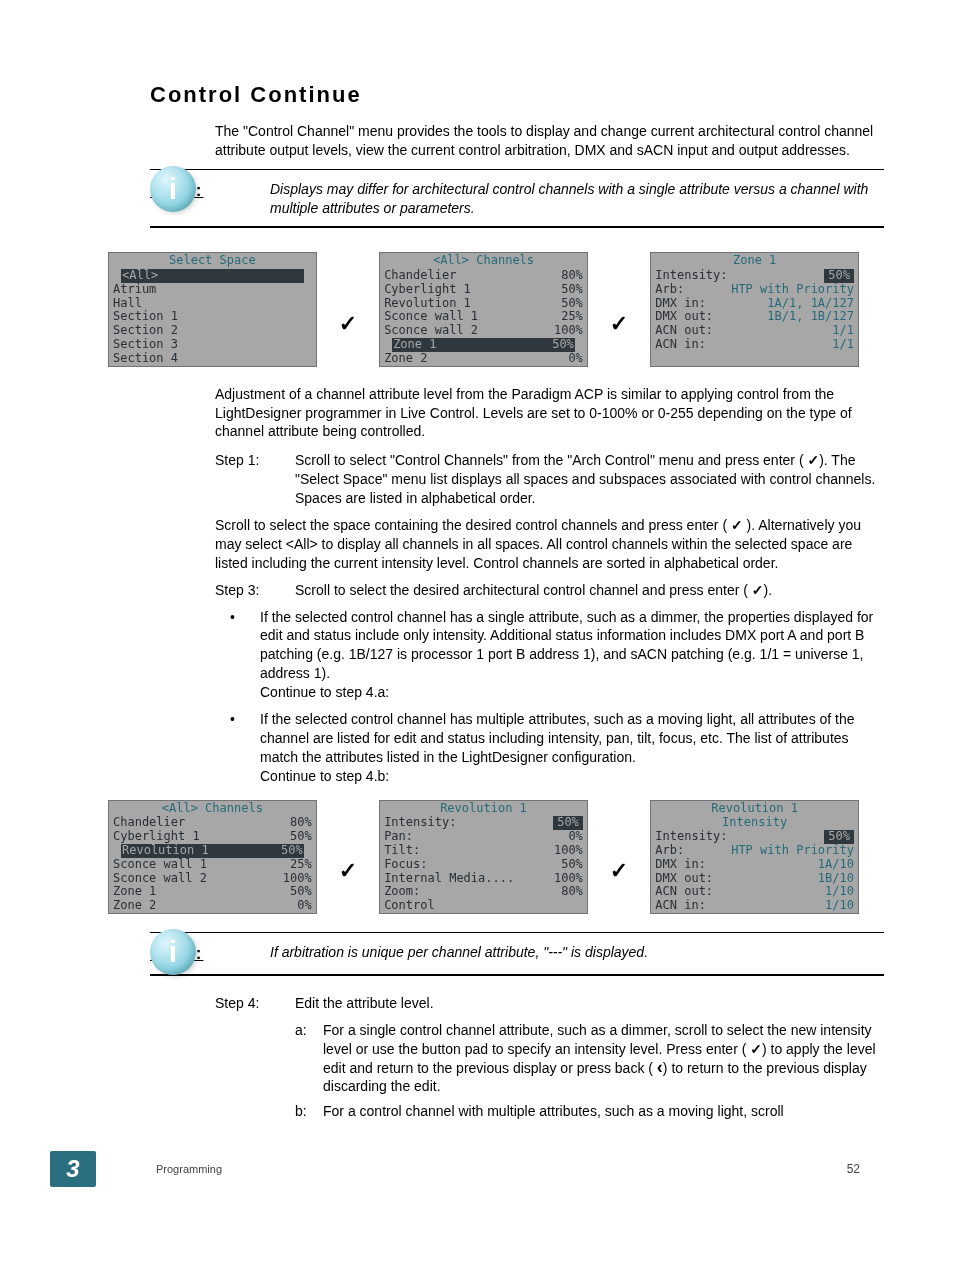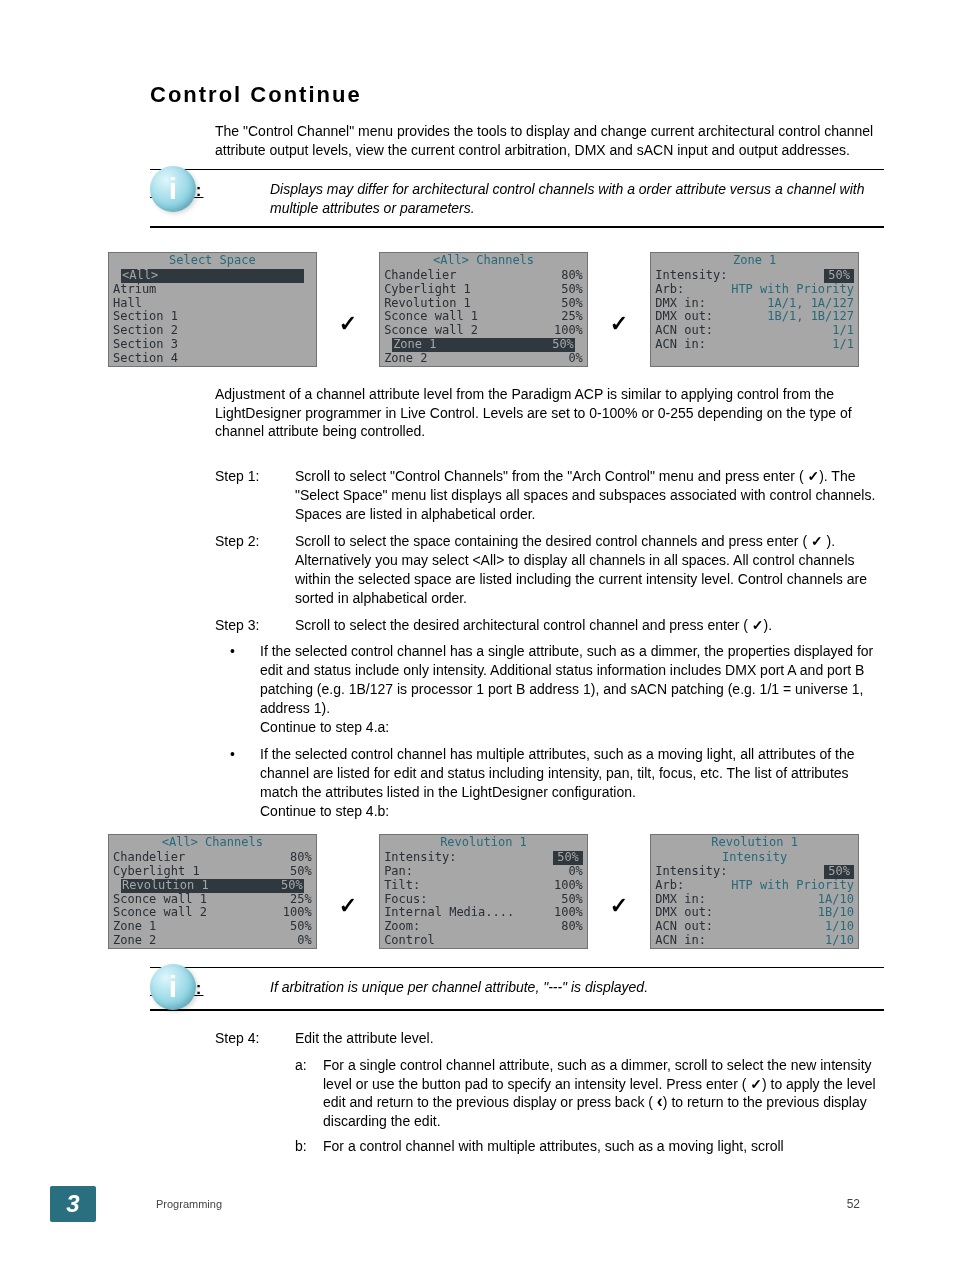--- a/index.html
+++ b/index.html
@@ -180,21 +180,21 @@
 <div class="heading-1">Control Continue</div>
 
 <p class="body-indent">The "Control Channel" menu provides the tools to display and change current architectural control channel attribute output levels, view the current control arbitration, DMX and sACN input and output addresses.</p>
 
 <hr class="note-hr thin" style="margin-top:10px">
 <div class="note-row" style="position:relative">
   <div class="info-icon-wrap">
       <div class="info-icon">i</div>
     </div>
   <div class="note-label">Note:</div>
-  <div class="note-text">Displays may differ for architectural control channels with a order attribute versus a channel with multiple attributes or parameters.</div>
+  <div class="note-text">Displays may differ for architectural control channels with a single attribute versus a channel with multiple attributes or parameters.</div>
 </div>
 <hr class="note-hr">
 
 <div class="panels-row">
   <div class="panel" id="pa1">
       <div class="panel-title">Select Space</div>
       <div class="panel-line sel"><span>&lt;All&gt;</span></div>
       <div class="panel-line"><span>Atrium</span></div>
       <div class="panel-line"><span>Hall</span></div>
       <div class="panel-line"><span>Section 1</span></div>
@@ -219,28 +219,27 @@
       <div class="panel-line inv"><span>Intensity:</span><span class="val">50%</span></div>
       <div class="panel-line"><span>Arb:</span><span class="val teal-r">HTP with Priority</span></div>
       <div class="panel-line"><span>DMX in:</span><span class="val teal-r">1A/1, 1A/127</span></div>
       <div class="panel-line"><span>DMX out:</span><span class="val teal-r">1B/1, 1B/127</span></div>
       <div class="panel-line"><span>ACN out:</span><span class="val teal-r">1/1</span></div>
       <div class="panel-line"><span>ACN in:</span><span class="val teal-r">1/1</span></div>
       <div class="panel-line">&nbsp;</div>
     </div>
 </div>
 
-<p class="body-indent" style="margin-bottom:26px">Adjustment of a channel attribute level from the Paradigm ACP is similar to applying control from the LightDesigner programmer in Live Control. Levels are set to 0-100% or 0-255 depending on the type of channel attribute being controlled.</p>
+<p class="body-indent" style="margin-bottom:10px">Adjustment of a channel attribute level from the Paradigm ACP is similar to applying control from the LightDesigner programmer in Live Control. Levels are set to 0-100% or 0-255 depending on the type of channel attribute being controlled.</p>
 
 <div class="step-row">
   <div class="step-label">Step 1:</div>
   <div class="step-body"><span>Scroll to select "Control Channels" from the "Arch Control" menu and press enter (</span>&nbsp;<span class="inline-check"></span><span>). The "Select Space" menu list displays all spaces and subspaces associated with control channels. Spaces are listed in alphabetical order.</span></div>
 </div>
 <div class="step-row">
-  <div class="step-label">Step 2:</div>
   <div class="step-body"><span>Scroll to select the space containing the desired control channels and press enter (</span>&nbsp;<span class="inline-check"></span>&nbsp;<span>). Alternatively you may select &lt;All&gt; to display all channels in all spaces. All control channels within the selected space are listed including the current intensity level. Control channels are sorted in alphabetical order.</span></div>
 </div>
 <div class="step-row">
   <div class="step-label">Step 3:</div>
   <div class="step-body"><span>Scroll to select the desired architectural control channel and press enter (</span>&nbsp;<span class="inline-check"></span><span>).</span></div>
 </div>
 
 <div class="bullet-row">
   <div class="bullet-dot">•</div>
   <div class="bullet-body">

